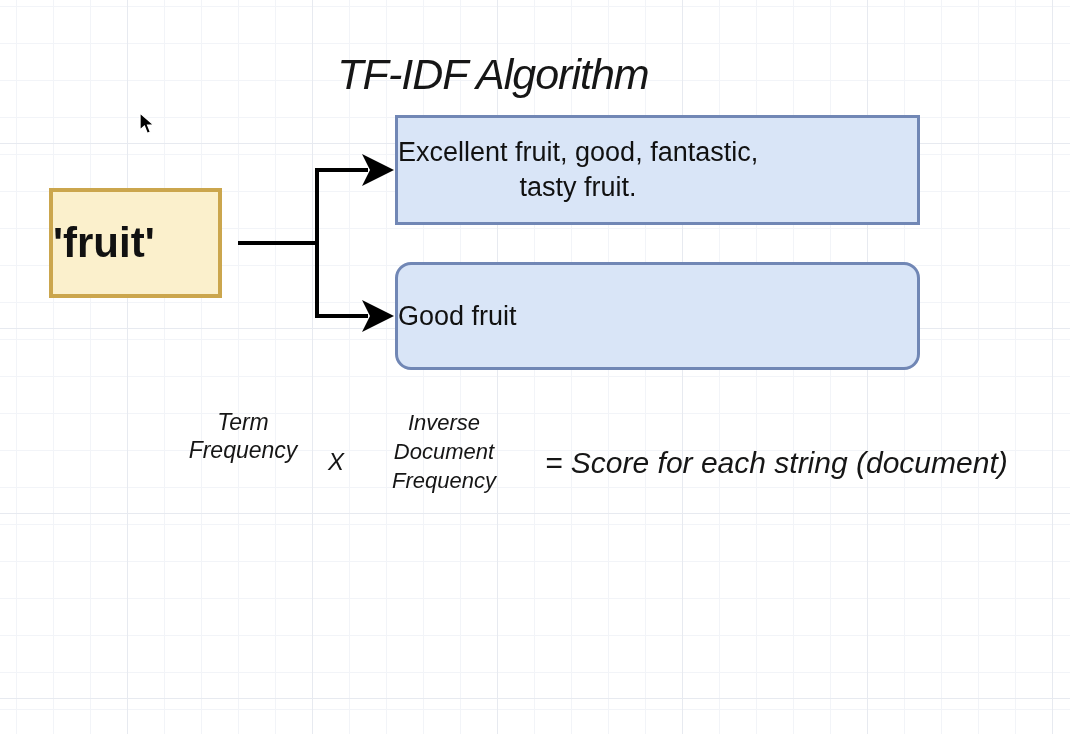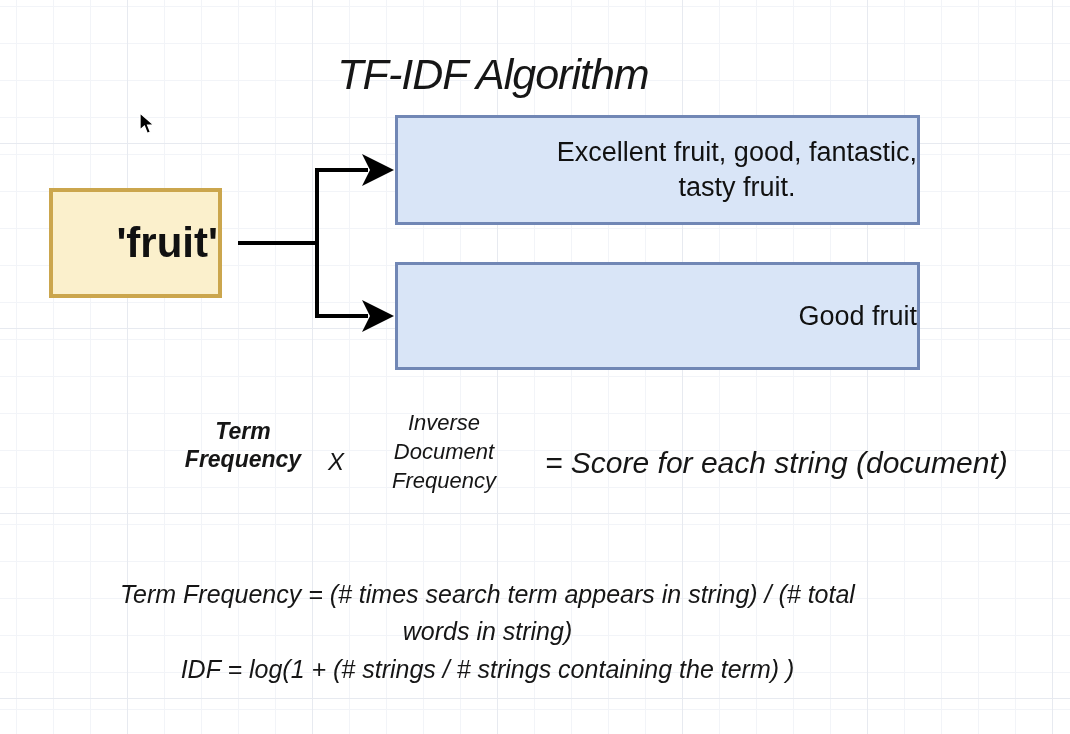--- a/index.html
+++ b/index.html
@@ -21,41 +21,41 @@
   .abs{position:absolute;}
   .page-title{
     left:233px;top:26px;width:520px;
     text-align:center;
     font-style:italic;font-size:43px;font-weight:500;
     letter-spacing:-1px;
     color:#161616;
     margin-top:24px;
   }
   .shape{
-    display:flex;align-items:center;justify-content:flex-end;
+    display:flex;align-items:center;justify-content:flex-start;
     box-sizing:border-box;text-align:center;
   }
   .term-box{
     left:49px;top:188px;width:173px;height:110px;
     background:#FBF0CC;border:4px solid #CBA64D;
     font-weight:bold;font-size:42px;color:#111;
   }
   .doc-box{
     left:395px;width:525px;
     background:#D9E5F7;border:3px solid #7187B5;
     font-size:27px;line-height:35px;color:#111;
     white-space:pre-line;
   }
   .doc-box-1{top:115px;height:110px;}
-  .doc-box-2{top:262px;height:108px;}
+  .doc-box-2{top:262px;height:108px;border-radius:16px;}
   .edges{left:0;top:0;pointer-events:none;}
   .formula-part{
     font-style:italic;text-align:center;white-space:pre-line;color:#161616;
   }
-  .f-left{left:158px;top:417px;width:170px;font-size:23px;line-height:28px;font-weight:bold;}
+  .f-left{left:158px;top:408px;width:170px;font-size:23px;line-height:28px;}
   .f-op{left:318px;top:448px;width:36px;font-size:24px;}
   .f-right{left:375px;top:408px;width:138px;font-size:22px;line-height:29px;}
   .f-result{left:517px;top:446px;width:540px;font-size:30px;text-align:left;white-space:nowrap;margin-left:28px;}
   .definitions{
     left:25px;top:576px;width:925px;
     font-style:italic;font-size:25px;line-height:37px;
     text-align:center;color:#161616;
   }
   .definitions p{margin:0;white-space:pre-line;}
   .definitions .idf-line{margin-top:1px;}
@@ -88,23 +88,18 @@
   </div>
 
   <div class="abs formula-part f-left">Term
 Frequency</div>
   <div class="abs formula-part f-op">X</div>
   <div class="abs formula-part f-right">Inverse
 Document
 Frequency</div>
   <div class="abs formula-part f-result">= Score for each string (document)</div>
 
-  <div class="abs definitions">
-    <p>Term Frequency = (# times search term appears in string) / (# total
-words in string)</p>
-    <p class="idf-line">IDF = log(1 + (# strings / # strings containing the term) )</p>
-  </div>
 
   <svg class="abs cursor" viewBox="0 0 17 24">
     <path d="M2 1 L2 18 L6.4 14.2 L9.2 21.3 L12.4 20 L9.6 13.1 L15.5 12.8 Z" fill="#000000" stroke="#ffffff" stroke-width="1.3"></path>
   </svg>
 
 </div>
 
 </body></html>

